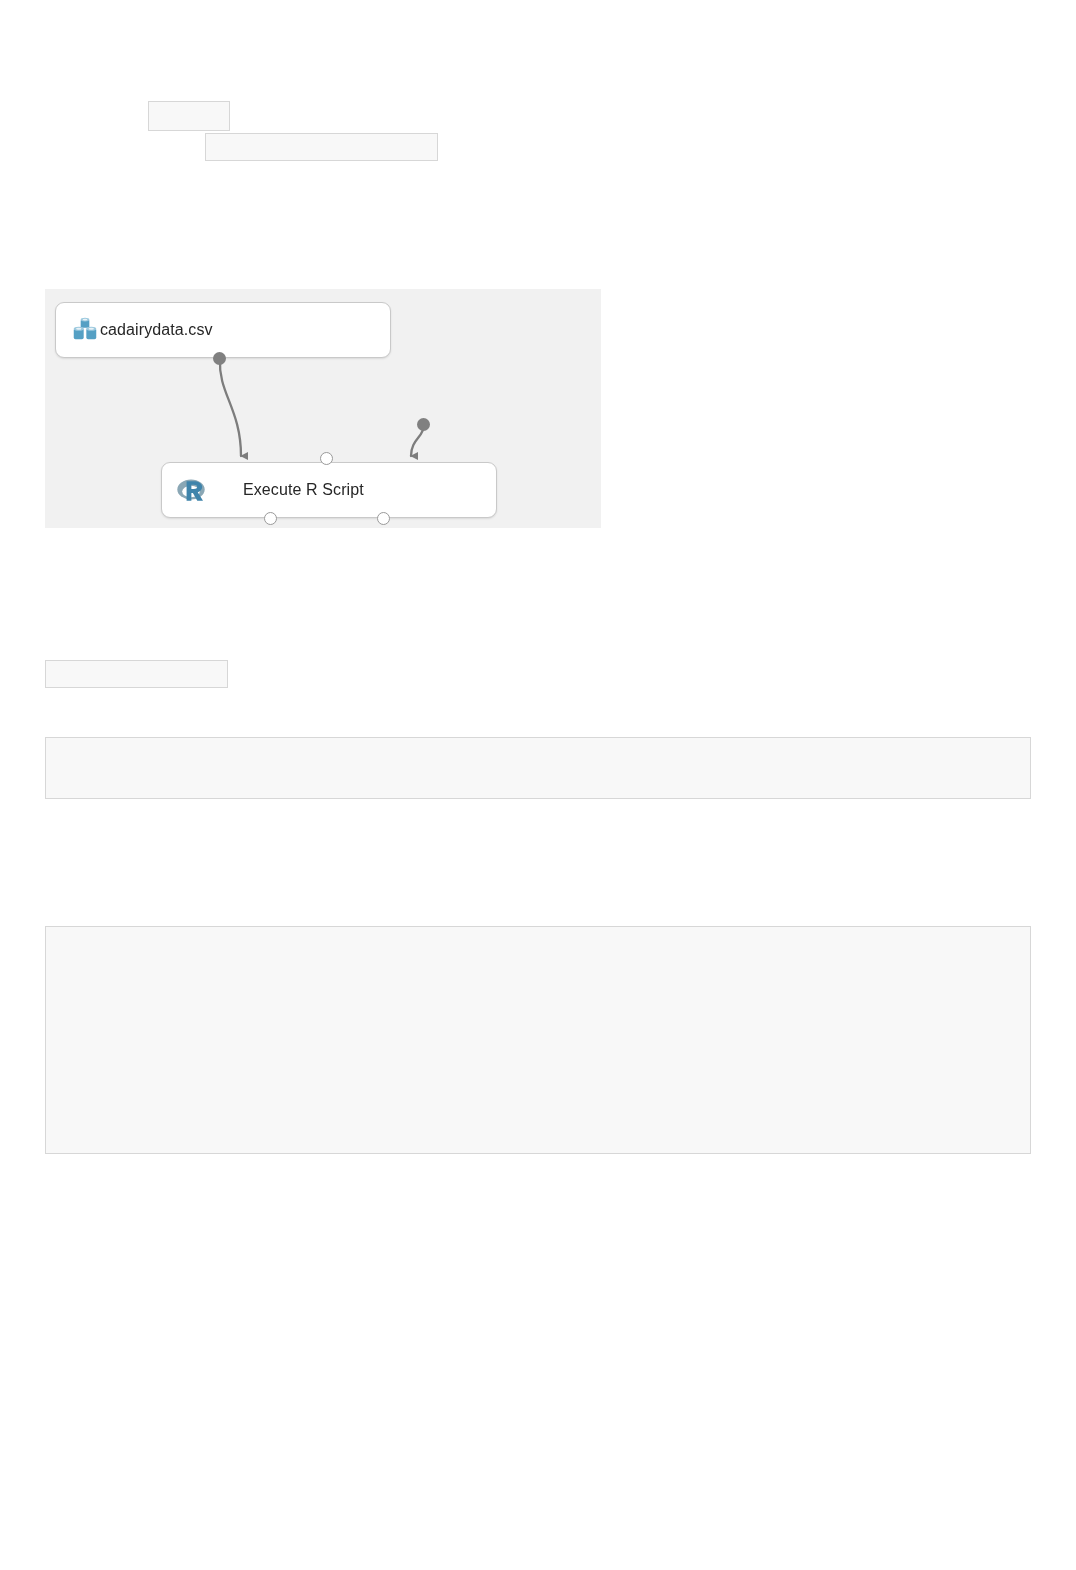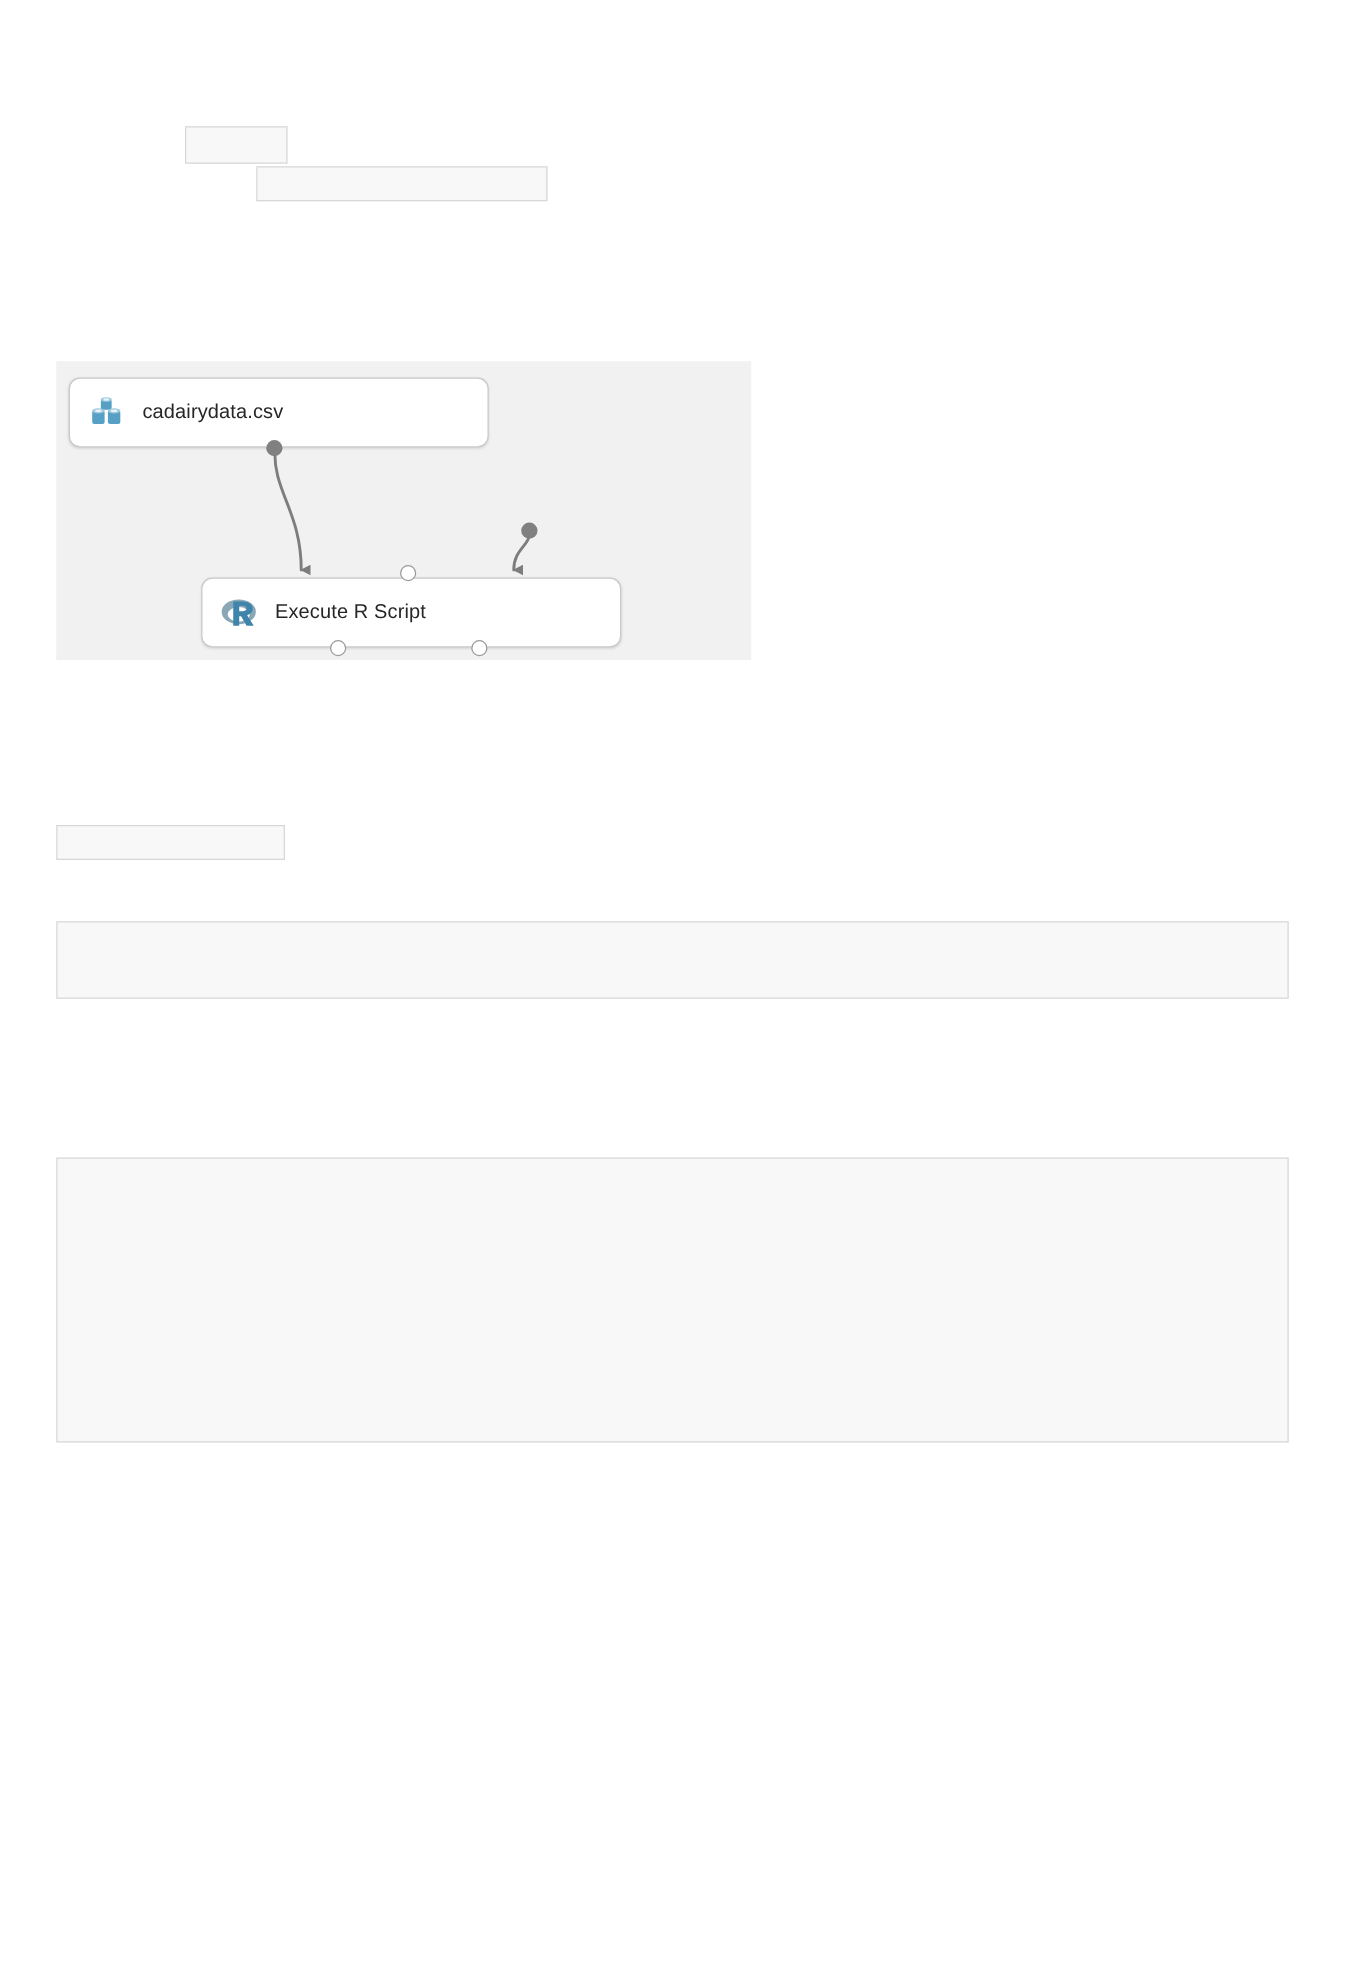--- a/index.html
+++ b/index.html
@@ -57,31 +57,30 @@
     align-items: center;
     padding-left: 14px;
   }
   .node-icon {
     width: 30px;
     height: 30px;
     flex: 0 0 30px;
     display: block;
   }
   .node-label {
-    margin-left: 14px;
     font-size: 16px;
     line-height: 1;
     color: #262626;
     white-space: nowrap;
     letter-spacing: 0.1px;
   }
 
   #node-dataset-csv   { left: 10px; top: 13px;  width: 336px; height: 56px; }
   #node-dataset-zip   { left: 212px; top: 78px;  width: 339px; height: 56px; }
-  #node-execute-r     { left: 116px; top: 173px; width: 336px; height: 56px; }
+  #node-execute-r     { left: 116px; top: 173px; width: 336px; height: 56px; gap: 37px; }
 
   
   .port {
     position: absolute;
     width: 13px;
     height: 13px;
     border-radius: 50%;
     background: #ffffff;
     border: 1.6px solid #9a9a9a;
     box-sizing: border-box;

